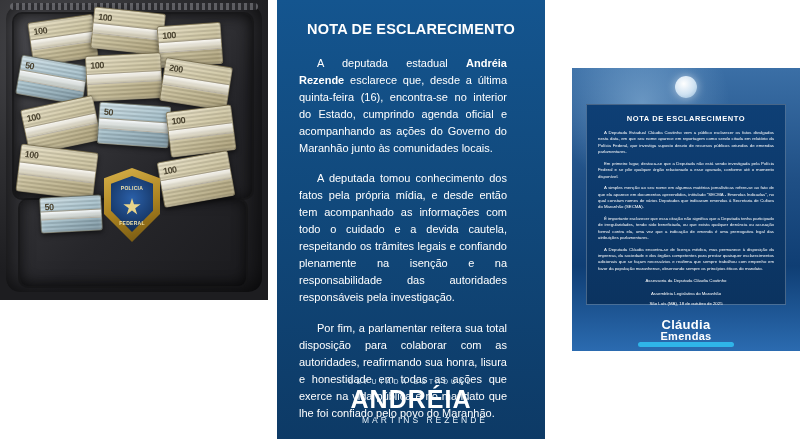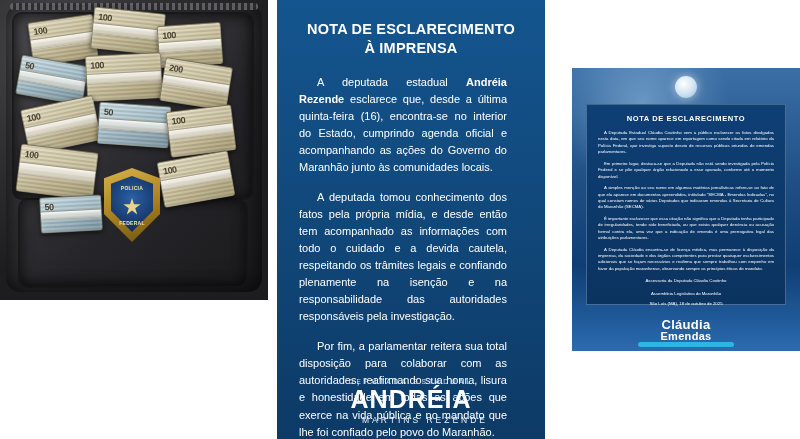--- a/index.html
+++ b/index.html
@@ -348,21 +348,20 @@
       <div class="inner"></div>
       <div class="txt-top">POLICIA</div>
       <div class="star"></div>
       <div class="txt-bot">FEDERAL</div>
     </div>
   </div>
 
   <div class="note-panel">
     <div class="note-title">
       <span>NOTA DE ESCLARECIMENTO</span>
-      <span class="l2">À IMPRENSA</span>
     </div>
     <div class="note-body">
       <p>A deputada estadual <b>Andréia Rezende</b> esclarece que, desde a última quinta-feira (16), encontra-se no interior do Estado, cumprindo agenda oficial e acompanhando as ações do Governo do Maranhão junto às comunidades locais.</p>
       <p>A deputada tomou conhecimento dos fatos pela própria mídia, e desde então tem acompanhado as informações com todo o cuidado e a devida cautela, respeitando os trâmites legais e confiando plenamente na isenção e na responsabilidade das autoridades responsáveis pela investigação.</p>
       <p>Por fim, a parlamentar reitera sua total disposição para colaborar com as autoridades, reafirmando sua honra, lisura e honestidade em todas as ações que exerce na vida pública e no mandato que lhe foi confiado pelo povo do Maranhão.</p>
     </div>
     <div class="note-logo">
       <div class="pre">DEPUTADA ESTADUAL</div>
       <div class="name">ANDRÉIA</div>
       <div class="sub">MARTINS REZENDE</div>

